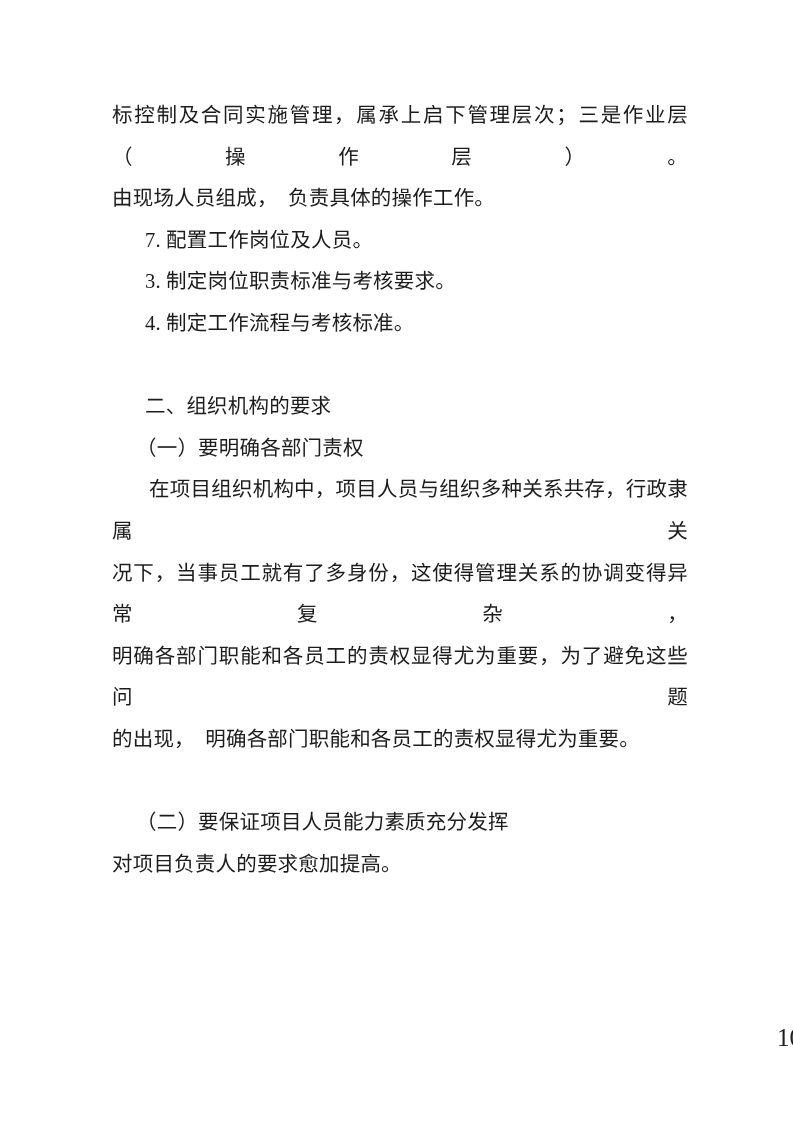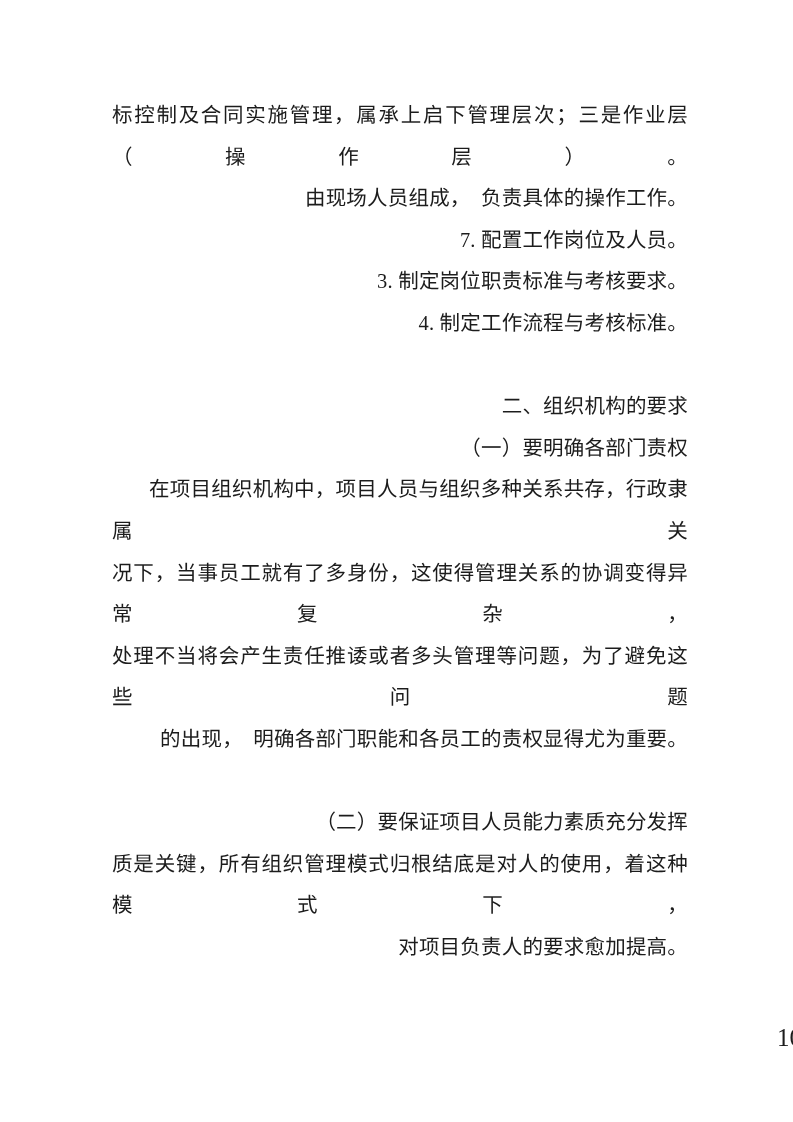--- a/index.html
+++ b/index.html
@@ -22,21 +22,21 @@
     left: 112px;
     top: 95px;
     width: 576px;
     font-size: 20.5px;
     line-height: 41.6px;
     letter-spacing: 0.2px;
   }
   .ln {
     display: block;
     white-space: pre-wrap;
-    text-align: right;
+    text-align: left;
   }
   
   .j {
     text-align: justify;
     text-align-last: justify;
     text-justify: inter-character;
   }
   
   .ind-num   { text-indent: 33px; }
   
@@ -68,26 +68,25 @@
     <div class="ln ind-num">3. 制定岗位职责标准与考核要求。</div>
     <div class="ln ind-num">4. 制定工作流程与考核标准。</div>
 
     <div class="blank"></div>
 
     <div class="ln ind-num">二、组织机构的要求</div>
     <div class="ln ind-paren">（一）要明确各部门责权</div>
 
     <div class="ln ind-para j">在项目组织机构中，项目人员与组织多种关系共存，行政隶属关</div>
     <div class="ln j">况下，当事员工就有了多身份，这使得管理关系的协调变得异常复杂，</div>
-    <div class="ln j">处理不当将会产生责任推诿或者多头管理等问题，为了避免这些问题</div>
+    <div class="ln j">明确各部门职能和各员工的责权显得尤为重要，为了避免这些问题</div>
     <div class="ln">的出现，　明确各部门职能和各员工的责权显得尤为重要。</div>
 
     <div class="blank"></div>
 
     <div class="ln ind-paren">（二）要保证项目人员能力素质充分发挥</div>
 
-    <div class="ln j">质是关键，所有组织管理模式归根结底是对人的使用，着这种模式下，</div>
     <div class="ln">对项目负责人的要求愈加提高。</div>
 
   </div>
 
   <div class="page-number">10</div>
 </div>
 
 </body></html>

